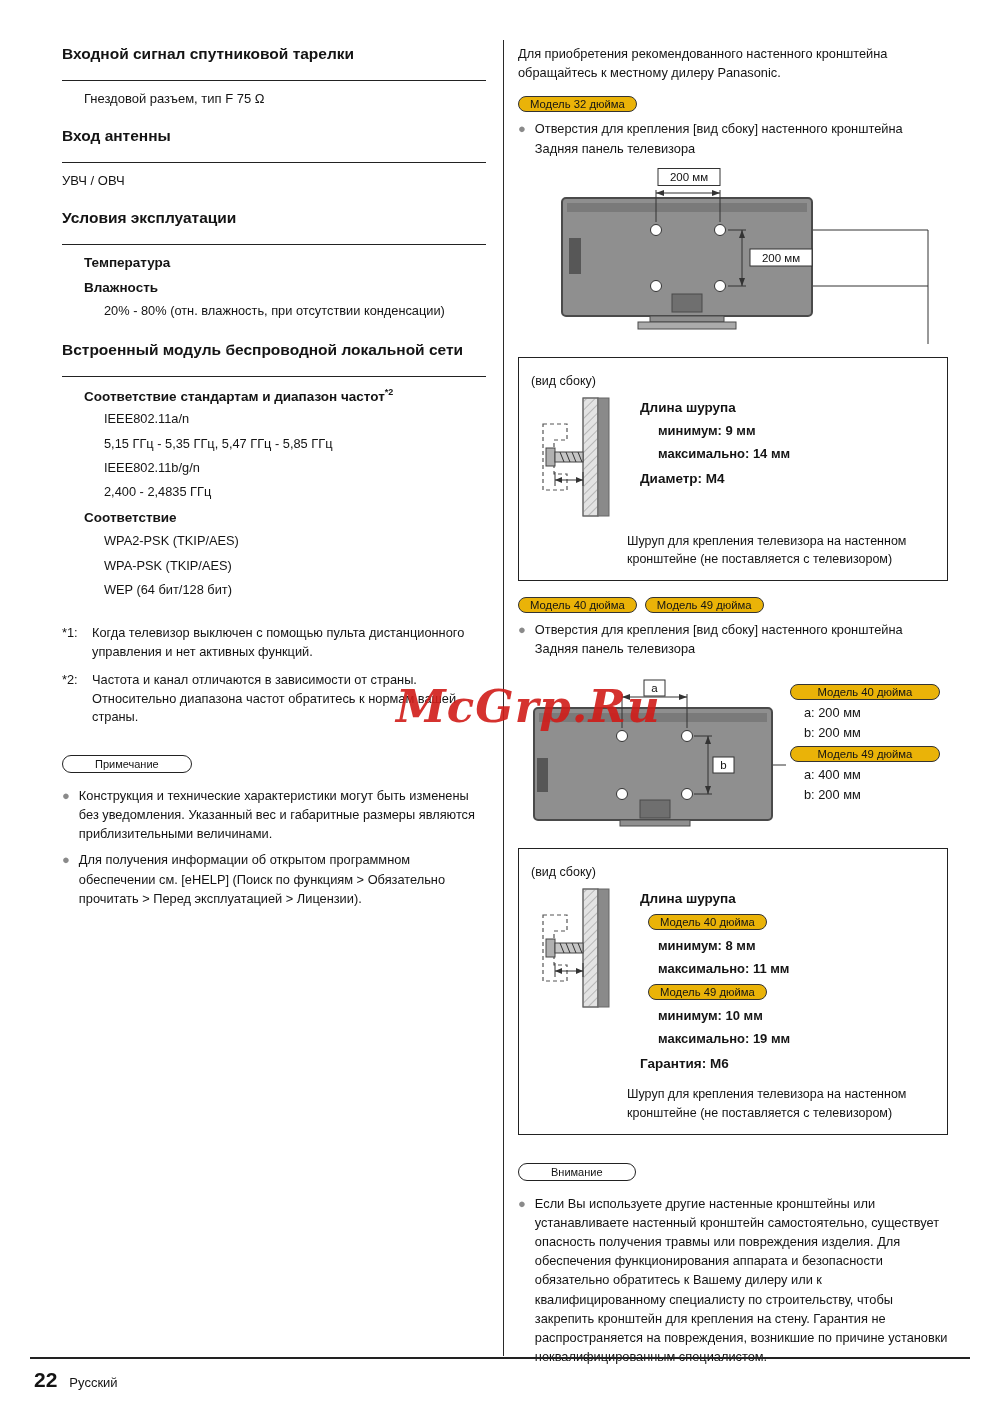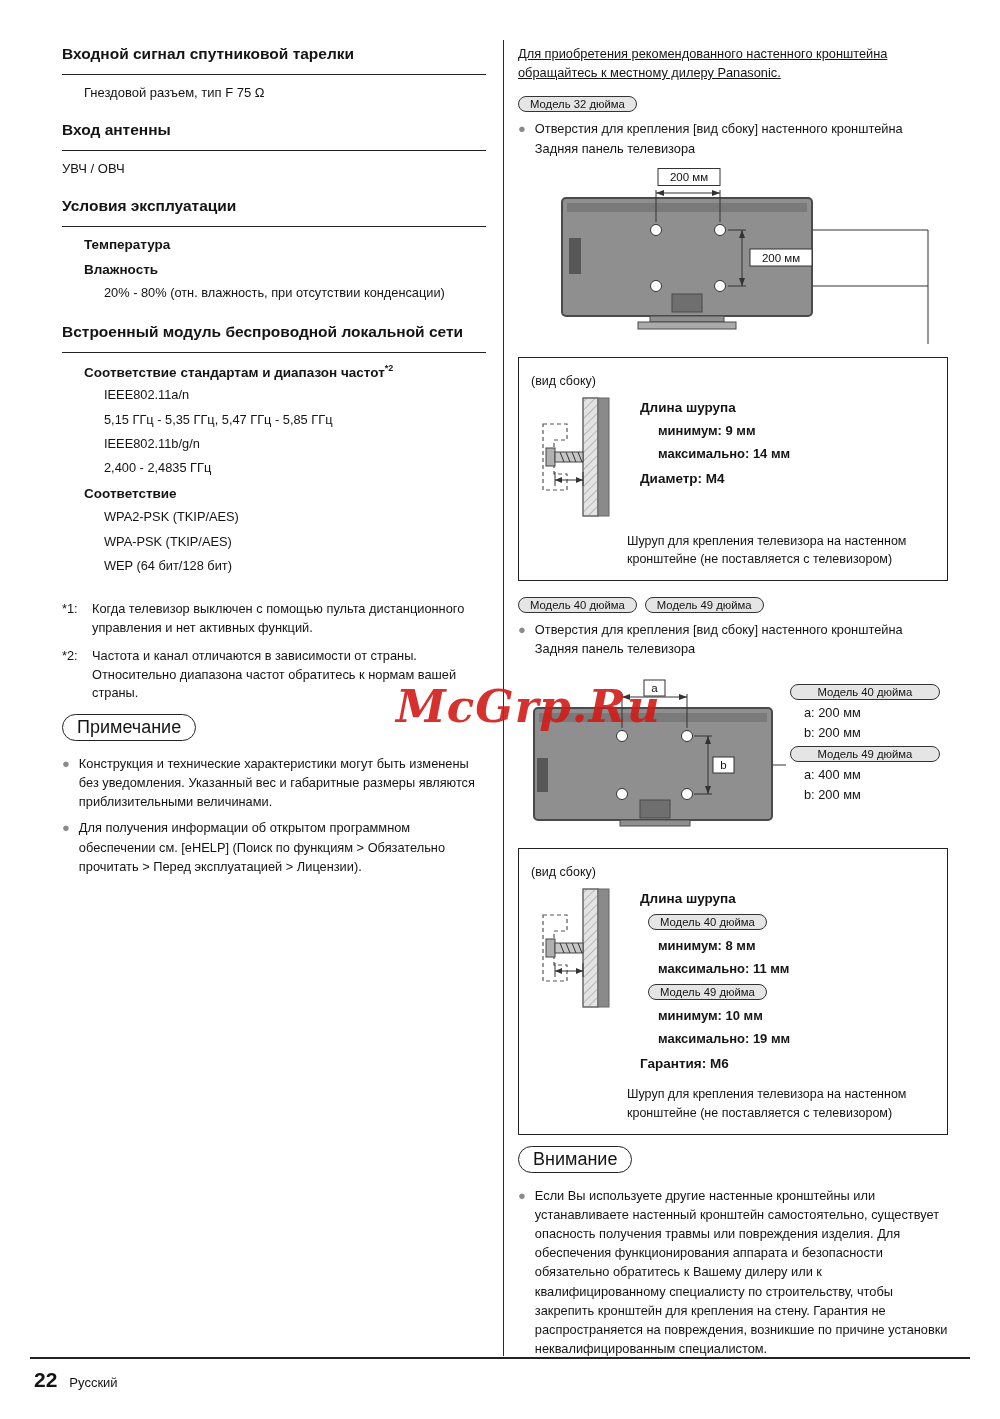--- a/index.html
+++ b/index.html
@@ -9,45 +9,45 @@
     font-family:"Liberation Sans", sans-serif;
     color:#141414; font-size:13px;
   }
   .page { position:relative; width:1000px; height:1419px; background:#fff; overflow:hidden; }
 
   .col-left  { position:absolute; left:62px;  top:44px; width:424px; }
   .col-right { position:absolute; left:518px; top:44px; width:430px; }
   .divider   { position:absolute; left:503px; top:40px; width:1px; height:1316px; background:#2a2a2a; }
 
   h2.rule { font-size:15.5px; font-weight:bold; border-bottom:1.5px solid #222;
-            padding-bottom:10px; margin:20px 0 10px 0; line-height:1.3; }
+            padding-bottom:16px; margin:20px 0 10px 0; line-height:1.3; }
   h2.rule.first { margin-top:0; }
 
   .ind1 { margin-left:22px; }
   .sub  { font-weight:bold; font-size:13.5px; margin:10px 0 4px 22px; }
   .val  { font-size:12.8px; margin:7px 0 7px 42px; line-height:1.35; }
   sup   { font-size:9px; }
 
   .fn { display:flex; font-size:12.8px; line-height:1.45; margin-top:10px; }
   .fn-marker { width:30px; flex:none; }
   .fn-text { flex:1; }
 
   .pill { display:inline-block; border:1.5px solid #222; border-radius:14px;
-          padding:2px 14px; font-size:18px; margin:11px 0 6px 0; }
+          padding:2px 32px; font-size:11px; margin:28px 0 6px 0; }
 
   .bullet { display:flex; gap:9px; font-size:12.8px; line-height:1.5; margin-top:7px; }
   .bullet .dot { color:#8a8a8a; flex:none; font-size:13px; line-height:1.5; }
   .bullet .btxt { flex:1; }
 
   .r-heading { display:flex; align-items:center; gap:8px; font-size:15px; font-weight:bold; margin-bottom:10px; }
   .sq { width:11px; height:11px; background:#111; flex:none; }
-  .r-intro { font-size:12.8px; line-height:1.5; margin-bottom:14px;text-decoration:underline; }
+  .r-intro { font-size:12.8px; line-height:1.5; margin-bottom:14px; }
 
   .model-badge { display:inline-block; border:1px solid #333; border-radius:9px;
-                 padding:1px 11px; font-size:11.3px; background:#e5e5e5; }
+                 padding:1px 11px; font-size:11.3px; background:#eab308; }
   .badge-row { margin:16px 0 4px 0; display:flex; gap:8px; }
 
   .diag-wrap { margin:10px 0 6px 4px; }
   .tv2-row { display:flex; align-items:flex-start; margin:8px 0 4px 4px; }
   .dims-info { width:150px; flex:none; margin-top:12px; }
   .dims-info .model-badge { display:block; text-align:center; margin:6px 0 4px 0; }
   .dim-val { font-size:12.8px; margin:5px 0 5px 14px; }
 
   .sv-box { border:1px solid #222; padding:16px 12px 12px 12px; margin:10px 0 0 0; }
   .sv-label { font-size:12.5px; margin-bottom:6px; }

